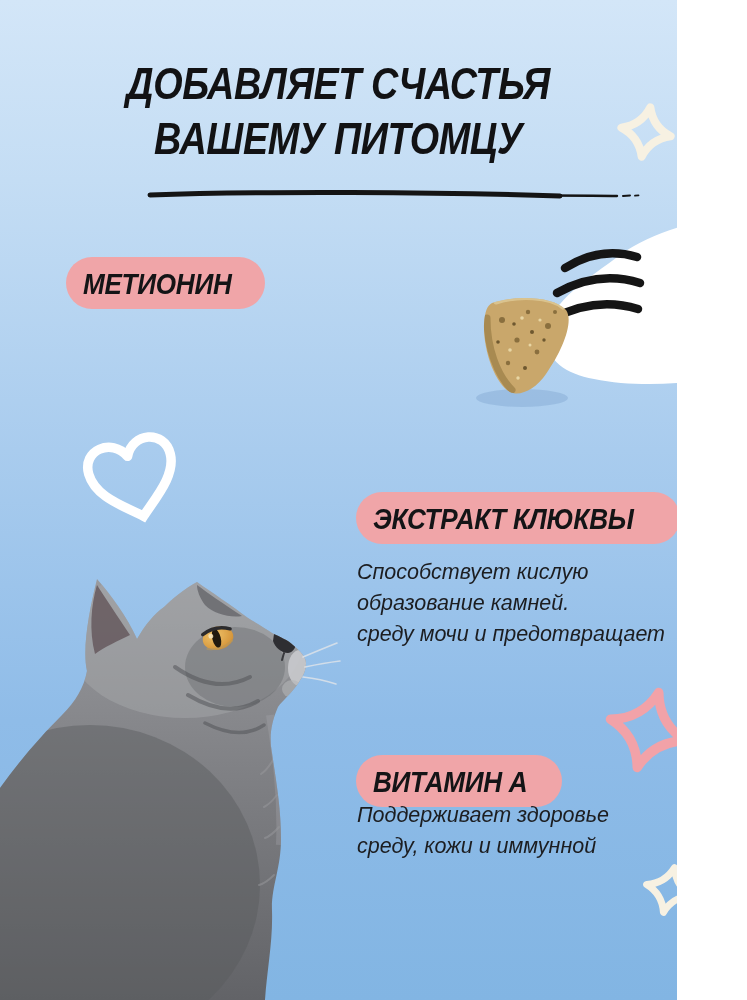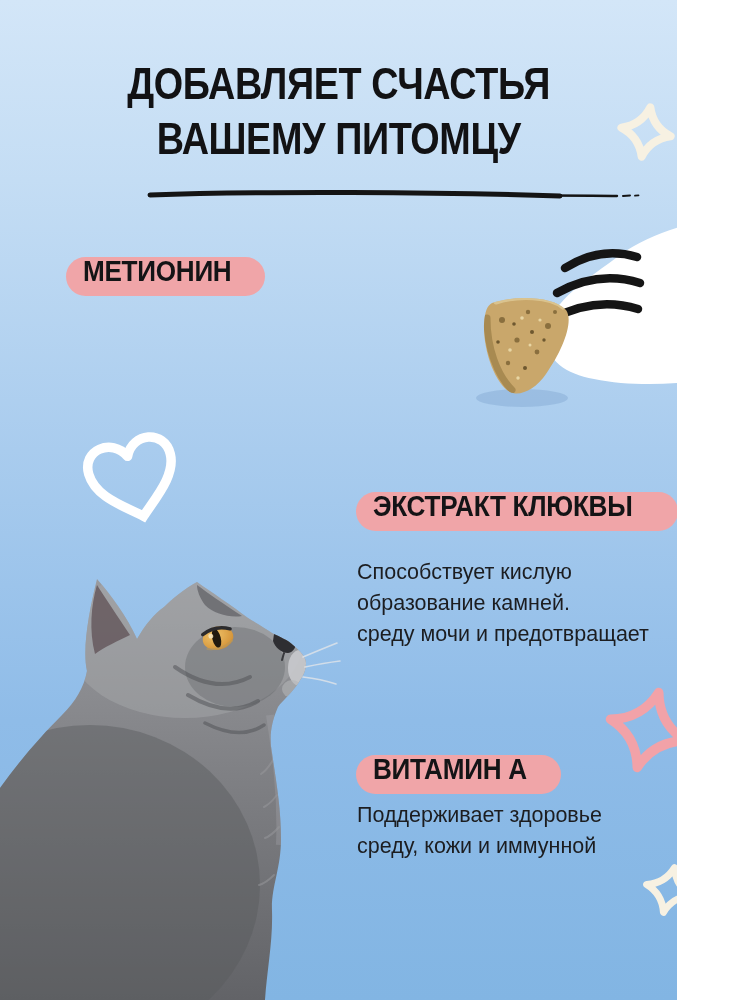--- a/index.html
+++ b/index.html
@@ -1,27 +1,28 @@
 <!DOCTYPE html>
 <html><head>
 <meta charset="utf-8">
 <style>
   html,body{margin:0;padding:0;}
   .stage{
     position:relative;width:677px;height:1000px;overflow:hidden;
     background:linear-gradient(180deg,#d3e6f8 0%,#c4ddf4 18%,#a9ccee 45%,#8fbce8 72%,#82b5e3 100%);
     font-family:"Liberation Sans",sans-serif;
+    font-style:italic;
   }
   .abs{position:absolute;}
   
   .title{left:0;right:0;top:56px;text-align:center;color:#121214;}
   .title-line{font-weight:700;font-size:45px;line-height:55px;}
   .title-line>span{display:inline-block;transform:scaleX(.84);transform-origin:center;letter-spacing:-.5px;white-space:nowrap;}
   
-  .badge{background:#f0a5a8;border-radius:27px;padding:0 17px 10px;}
+  .badge{background:#f0a5a8;border-radius:27px;padding:13px 17px 10px;}
   .badge>span{display:inline-block;font-weight:700;font-size:29px;line-height:1;color:#141416;
     transform:scaleX(.9);transform-origin:left center;white-space:nowrap;letter-spacing:-.3px;}
   
   .desc{font-size:21.5px;line-height:31px;color:#1c1d20;}
   .desc div{white-space:nowrap;}
 </style>
 </head>
 <body>
 
 <div class="stage">

